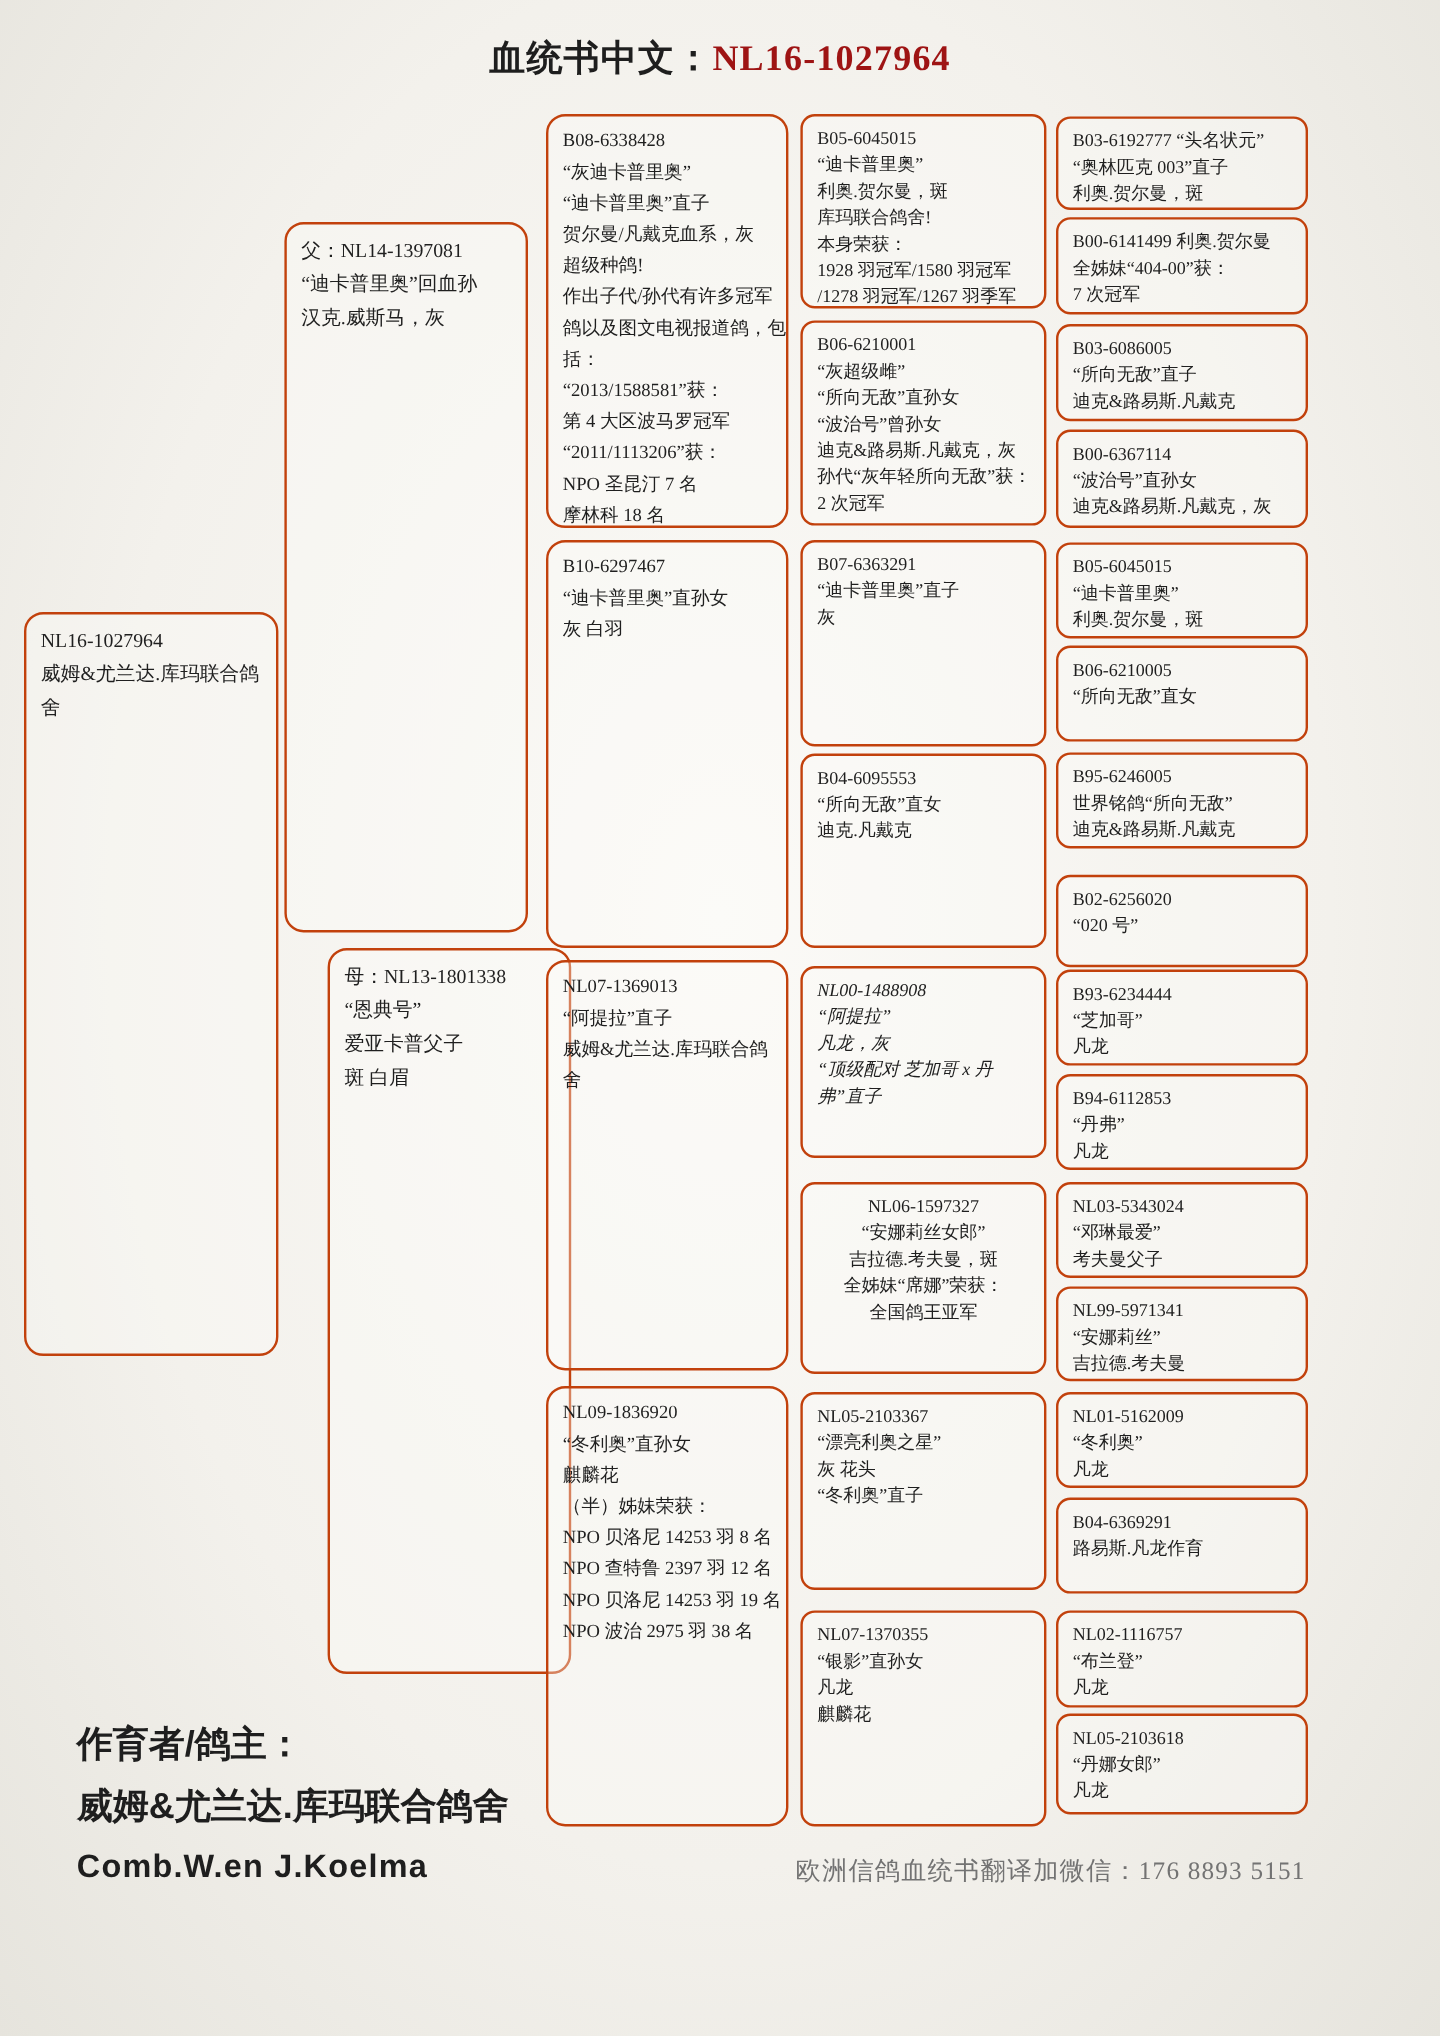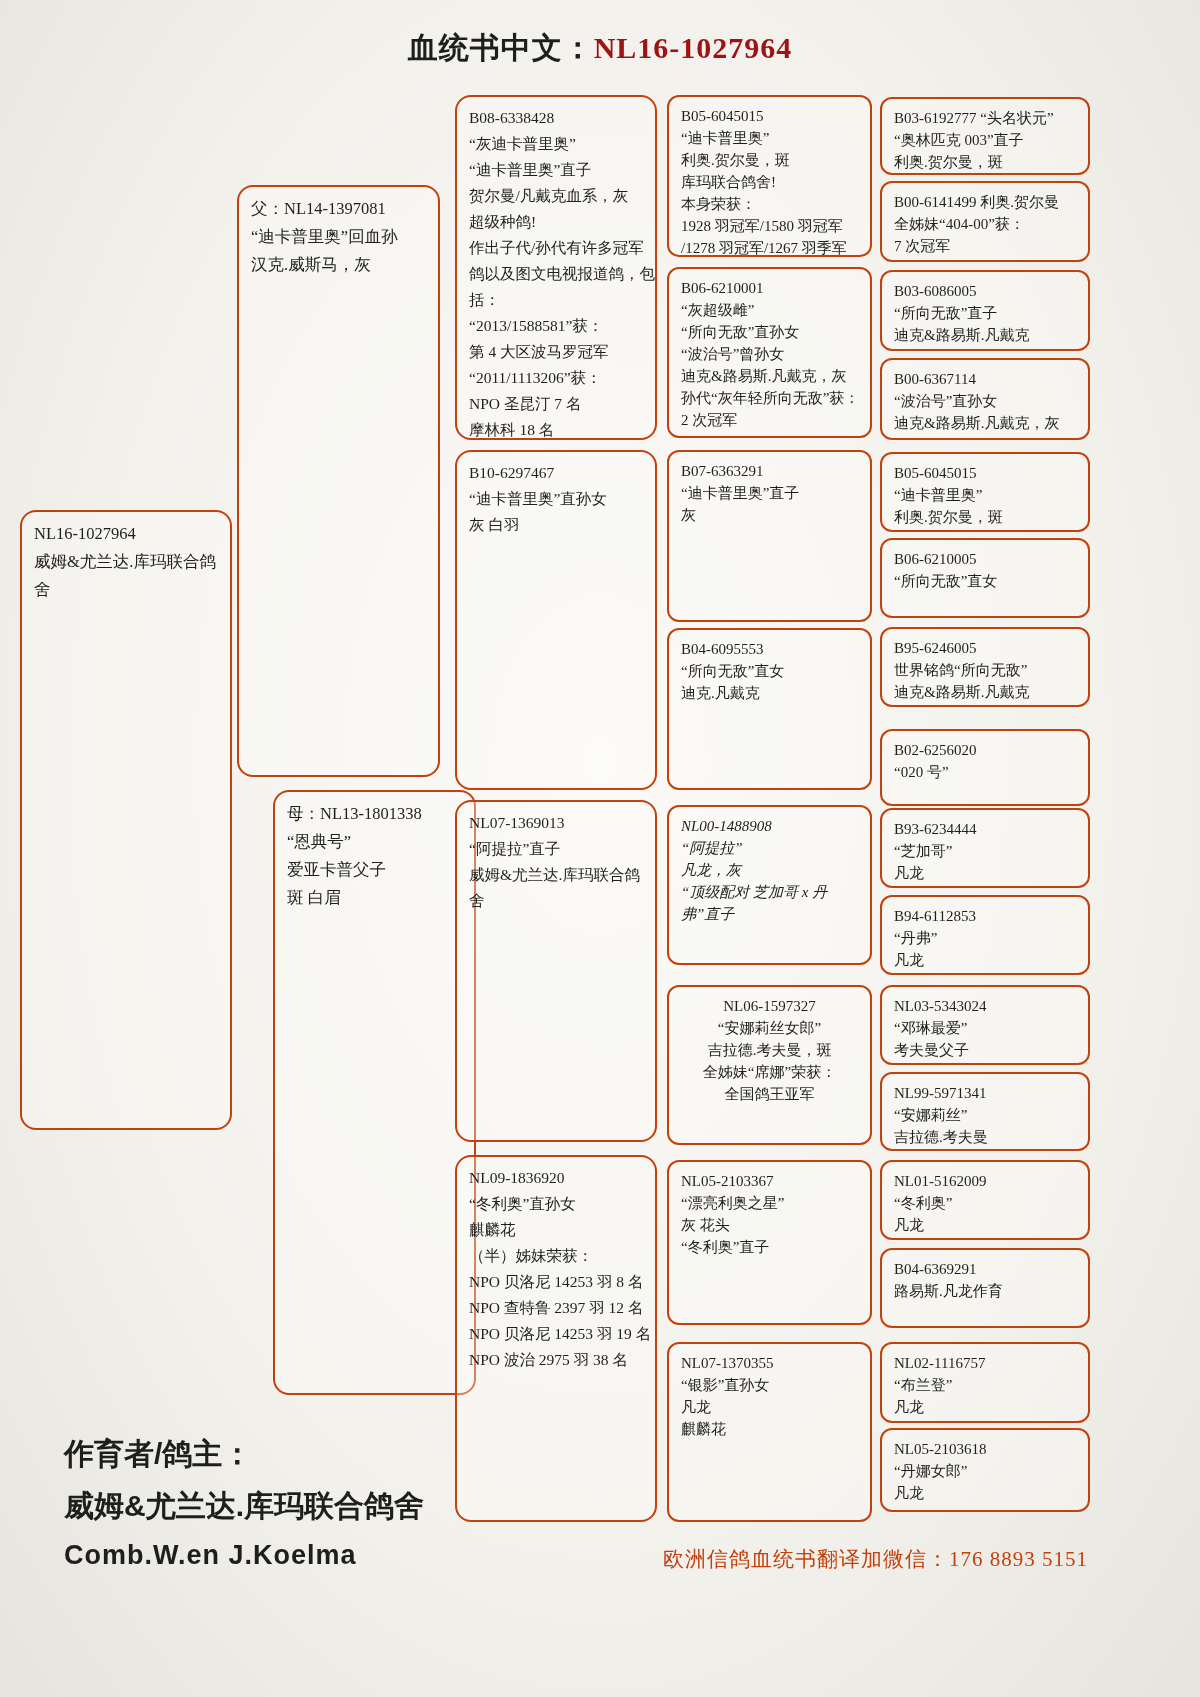--- a/index.html
+++ b/index.html
@@ -24,21 +24,21 @@
   .box.compact .line{font-size:15px;line-height:22px;}
   .box.roomy .line{font-size:16.5px;line-height:28px;white-space:normal;}
   .footer-left{
     position:absolute;left:28px;top:1428px;
     font-family:"Liberation Sans","DejaVu Sans",sans-serif;font-weight:bold;margin-left:36px;
   }
   .footer-left .fl1{font-size:30px;line-height:52px;}
   .footer-left .fl2{font-size:30px;line-height:52px;}
   .footer-left .fl3{font-size:27px;line-height:46px;letter-spacing:1px;}
   .watermark{
-    position:absolute;right:112px;top:1545px;font-size:21px;color:#c2410c;
+    position:absolute;right:112px;top:1545px;font-size:21px;color:#737373;
     font-family:"Liberation Serif","DejaVu Serif",serif;letter-spacing:1px;
   }
 </style>
 </head>
 <body>
 
 <div class="page-title">
   <span>血统书中文：</span><span class="ring-red">NL16-1027964</span>
 </div>
 

